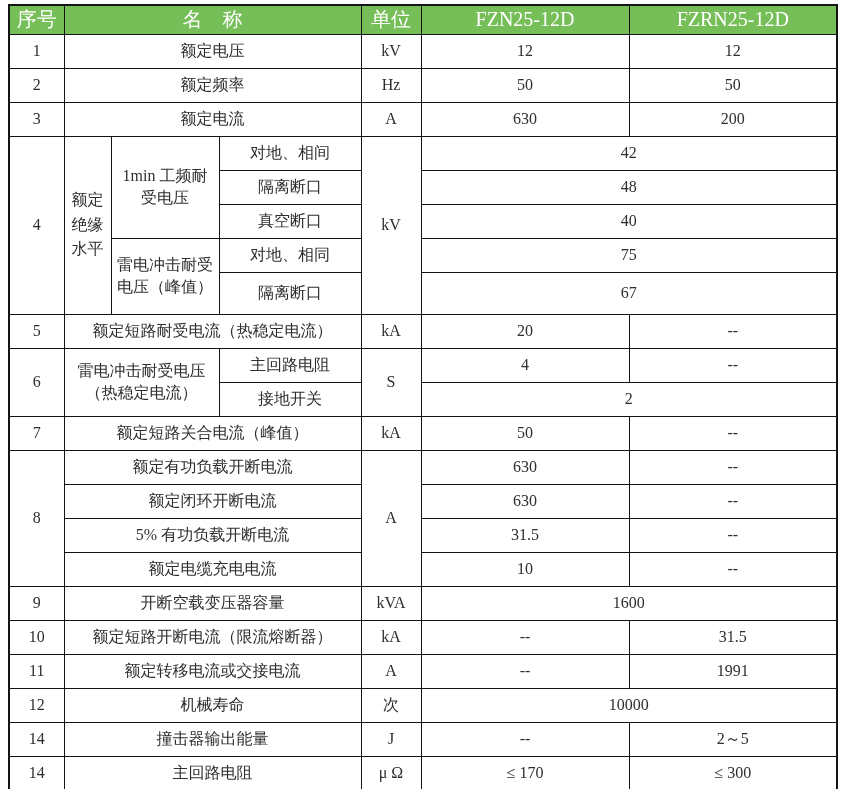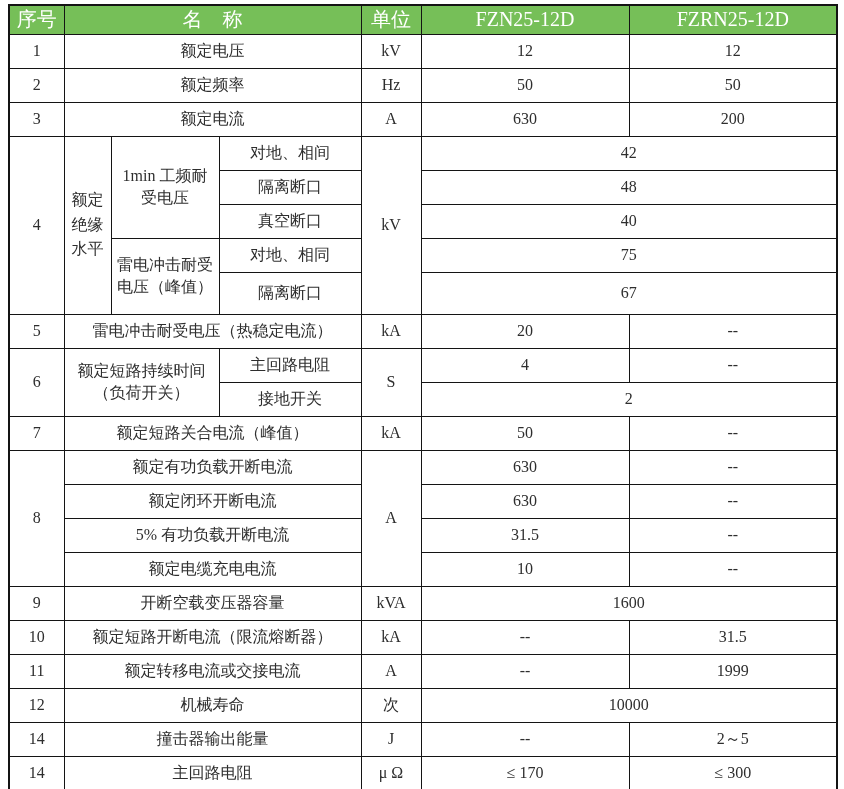--- a/index.html
+++ b/index.html
@@ -109,29 +109,29 @@
         <td>对地、相同</td>
         <td colspan="2">75</td>
       </tr>
       <tr class="tall">
         <td>隔离断口</td>
         <td colspan="2">67</td>
       </tr>
 
       <tr>
         <td>5</td>
-        <td colspan="3">雷电冲击耐受电压（热稳定电流）</td>
+        <td colspan="3">额定短路耐受电流（热稳定电流）</td>
         <td>kA</td>
         <td>20</td>
         <td>--</td>
       </tr>
 
       <tr>
         <td rowspan="2">6</td>
-        <td colspan="2" rowspan="2" class="grouplabel">额定短路持续时间（负荷开关）</td>
+        <td colspan="2" rowspan="2" class="grouplabel">雷电冲击耐受电压（热稳定电流）</td>
         <td>主回路电阻</td>
         <td rowspan="2">S</td>
         <td>4</td>
         <td>--</td>
       </tr>
       <tr>
         <td>接地开关</td>
         <td colspan="2">2</td>
       </tr>
 
@@ -177,21 +177,21 @@
         <td colspan="3">额定短路开断电流（限流熔断器）</td>
         <td>kA</td>
         <td>--</td>
         <td>31.5</td>
       </tr>
       <tr>
         <td>11</td>
         <td colspan="3">额定转移电流或交接电流</td>
         <td>A</td>
         <td>--</td>
-        <td>1999</td>
+        <td>1991</td>
       </tr>
       <tr>
         <td>12</td>
         <td colspan="3">机械寿命</td>
         <td>次</td>
         <td colspan="2">10000</td>
       </tr>
       <tr>
         <td>14</td>
         <td colspan="3">撞击器输出能量</td>

